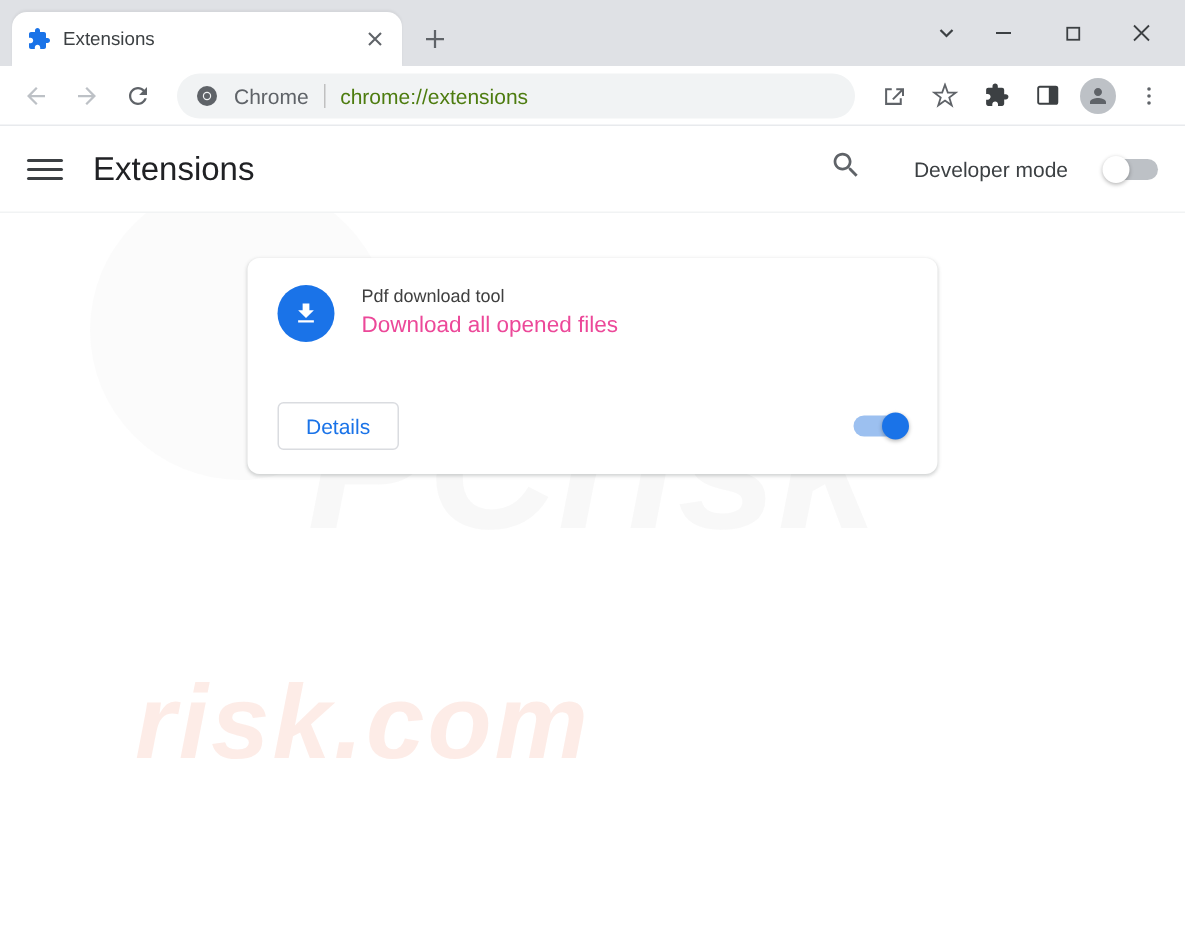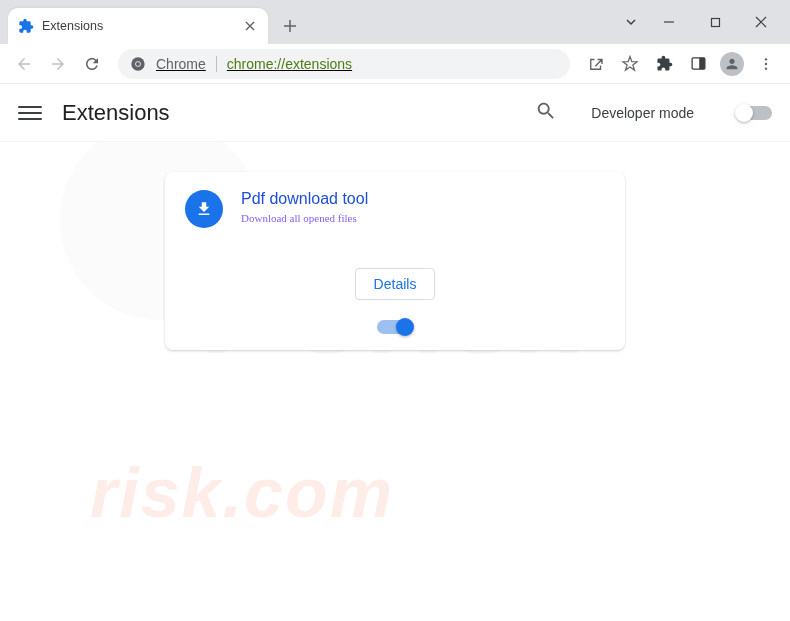--- a/index.html
+++ b/index.html
@@ -9,21 +9,21 @@
 .watermark {
   position: absolute; top: 50%; left: 50%; transform: translate(-50%, -50%);
   font-size: 120px; font-weight: 700; color: rgba(200,200,200,0.12);
   pointer-events: none; z-index: 0; white-space: nowrap; font-style: italic;
 }
 .wm-circle {
   position: absolute; top: 120px; left: 60px; width: 200px; height: 200px;
   border-radius: 50%; background: rgba(200,200,200,0.08); z-index: 0;
 }
 .wm-text-bottom {
-  position: absolute; bottom: 88px; left: 90px;
+  position: absolute; bottom: 100px; left: 90px;
   font-size: 70px; font-weight: 700; font-style: italic;
   color: rgba(240,100,60,0.12); z-index: 0; letter-spacing: 2px;
 }
 
 
 .titlebar {
   height: 44px; background: #dfe1e5; display: flex; align-items: flex-end;
   padding: 0 8px 0 8px; position: relative; z-index: 2;
 }
 .tab {
@@ -36,21 +36,21 @@
 .tab-close { width: 16px; height: 16px; display: flex; align-items: center; justify-content: center; color: #5f6368; cursor: pointer; }
 .new-tab { width: 28px; height: 28px; display: flex; align-items: center; justify-content: center; margin-left: 8px; margin-bottom: 4px; color: #5f6368; cursor: pointer; border-radius: 50%; }
 .window-controls { position: absolute; right: 6px; top: 0; height: 44px; display: flex; align-items: center; gap: 0; }
 .win-btn { width: 46px; height: 32px; display: flex; align-items: center; justify-content: center; color: #3c4043; cursor: pointer; }
 .win-chevron { width: 30px; }
 
 
 .toolbar {
   height: 40px; background: #fff; border-bottom: 1px solid #e8eaed;
   display: flex; align-items: center; padding: 0 10px; gap: 6px;
-  position: relative; z-index: 2; text-decoration: underline;
+  position: relative; z-index: 2;
 }
 .nav-btn { width: 28px; height: 28px; display: flex; align-items: center; justify-content: center; border-radius: 50%; color: #5f6368; }
 .nav-btn.disabled { color: #bdc1c6; }
 .omnibox {
   flex: 1; height: 30px; background: #f1f3f4; border-radius: 15px;
   display: flex; align-items: center; padding: 0 12px; gap: 10px; margin: 0 6px;
 }
 .omni-chrome-ico { width: 16px; height: 16px; }
 .omni-protocol { color: #5f6368; font-size: 14px; border-right: 1px solid #c0c0c0; padding-right: 10px; }
 .omni-url { color: #4d7c0f; font-size: 14px; }
@@ -60,21 +60,21 @@
 
 .ext-header {
   height: 58px; background: #fff; display: flex; align-items: center;
   padding: 0 18px; gap: 20px; position: relative; z-index: 2;
   border-bottom: 1px solid #f1f3f4;
 }
 .hamburger { width: 24px; height: 24px; display: flex; flex-direction: column; justify-content: center; gap: 4px; cursor: pointer; }
 .hamburger span { height: 2px; background: #3c4043; border-radius: 1px; }
 .page-title { font-size: 22px; font-weight: 500; color: #202124; flex: 1; }
 .search-ico { color: #5f6368; margin-right: 14px; cursor: pointer; }
-.dev-mode-label { font-size: 14px; color: #3c4043; margin-right: 22px; }
+.dev-mode-label { font-size: 14px; color: #3c4043; margin-right: 4px; }
 .toggle {
   width: 36px; height: 14px; background: #bdc1c6; border-radius: 7px;
   position: relative; cursor: pointer;
 }
 .toggle::after {
   content: ''; position: absolute; width: 18px; height: 18px; background: #fff;
   border-radius: 50%; top: -2px; left: -1px; box-shadow: 0 1px 3px rgba(0,0,0,0.3);
 }
 .toggle.on { background: #9cc0f0; }
 .toggle.on::after { left: 19px; background: #1a73e8; }
@@ -84,23 +84,23 @@
 .ext-card {
   width: 460px; background: #fff; border-radius: 8px;
   box-shadow: 0 1px 3px rgba(60,64,67,0.15), 0 1px 2px rgba(60,64,67,0.1);
   padding: 18px 20px 16px 20px;
 }
 .card-top { display: flex; gap: 18px; margin-bottom: 40px; }
 .ext-icon {
   width: 38px; height: 38px; background: #1a73e8; border-radius: 50%;
   display: flex; align-items: center; justify-content: center; flex-shrink: 0;
 }
-.ext-name { font-size: 16px; color: #1d4ed8; margin-bottom: 4px; text-align: right; }
-.ext-desc { font-size: 11px; color: #8b5cf6; font-family: Liberation Serif, serif; }
-.card-bottom { display: flex; align-items: center; gap: 10px; flex-direction: column; }
+.ext-name { font-size: 12px; color: #404040; margin-bottom: 4px; }
+.ext-desc { font-size: 15px; color: #ec4899; }
+.card-bottom { display: flex; align-items: center; gap: 10px; }
 .card-btn {
   border: 1px solid #dadce0; background: #fff; color: #1a73e8;
   font-size: 14px; padding: 7px 18px; border-radius: 4px; cursor: pointer;
   font-weight: 500;
 }
 .card-bottom .spacer { flex: 1; }
 </style>
 </head>
 <body>
 

